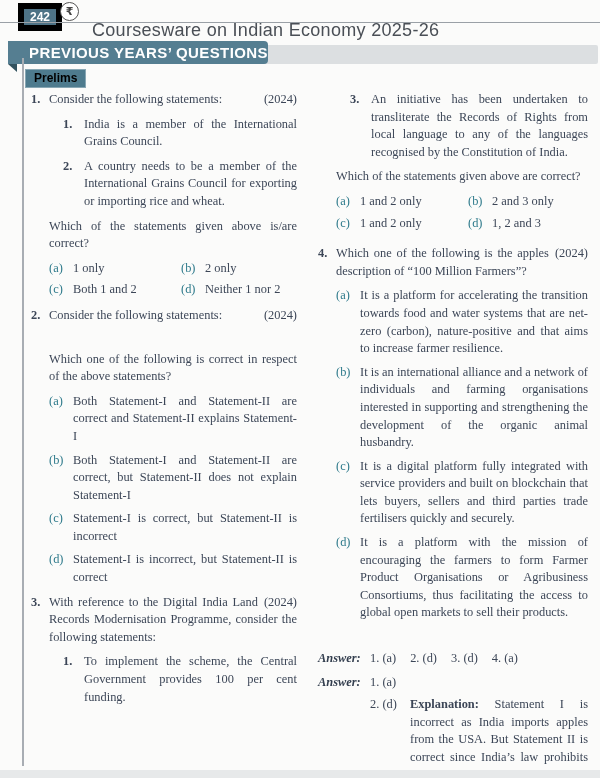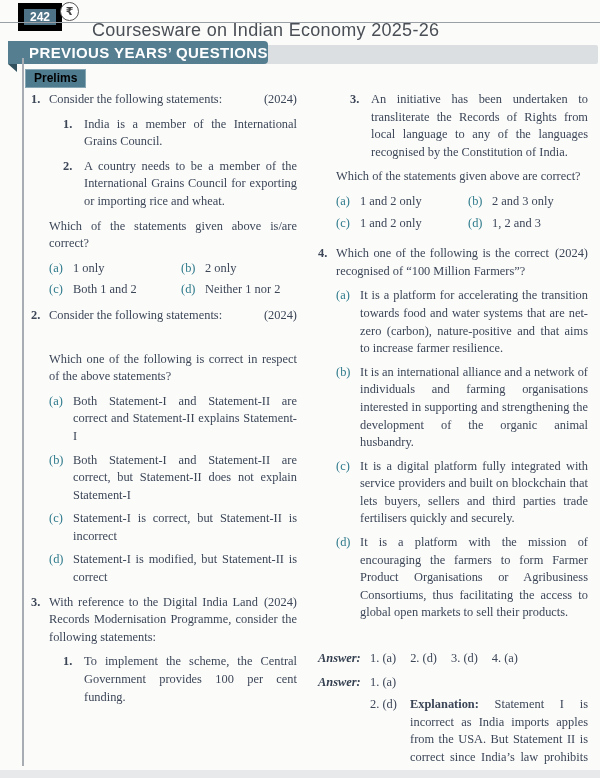--- a/index.html
+++ b/index.html
@@ -124,21 +124,21 @@
           <div class="opt">
               <span class="optlabel">(b)</span>
               <span class="opttext">Both Statement-I and Statement-II are correct, but Statement-II does not explain Statement-I</span>
             </div>
           <div class="opt">
               <span class="optlabel">(c)</span>
               <span class="opttext">Statement-I is correct, but Statement-II is incorrect</span>
             </div>
           <div class="opt">
               <span class="optlabel">(d)</span>
-              <span class="opttext">Statement-I is modified, but Statement-II is correct</span>
+              <span class="opttext">Statement-I is incorrect, but Statement-II is correct</span>
             </div>
         </div>
       </div>
 
       <div class="q">
         <span class="qnum">3.</span>
         <div class="qbody">
           <p><span class="year">(2024)</span><span>With reference to the Digital India Land Records Modernisation Programme, consider the following statements:</span></p>
           <div class="sub">
             <span class="subnum">1.</span>
@@ -180,21 +180,21 @@
                   <span>1, 2 and 3</span>
                 </span>
             </div>
           </div>
         </div>
       </div>
 
       <div class="q" style="margin-top:6px;">
         <span class="qnum">4.</span>
         <div class="qbody">
-          <p><span class="year">(2024)</span><span>Which one of the following is the correct recognised of “100 Million Farmers”?</span></p>
+          <p><span class="year">(2024)</span><span>Which one of the following is the apples description of “100 Million Farmers”?</span></p>
           <div class="opt">
               <span class="optlabel">(a)</span>
               <span class="opttext">It is a platform for accelerating the transition towards food and water systems that are net-zero (carbon), nature-positive and that aims to increase farmer resilience.</span>
             </div>
           <div class="opt">
               <span class="optlabel">(b)</span>
               <span class="opttext">It is an international alliance and a network of individuals and farming organisations interested in supporting and strengthening the development of the organic animal husbandry.</span>
             </div>
           <div class="opt">
               <span class="optlabel">(c)</span>

